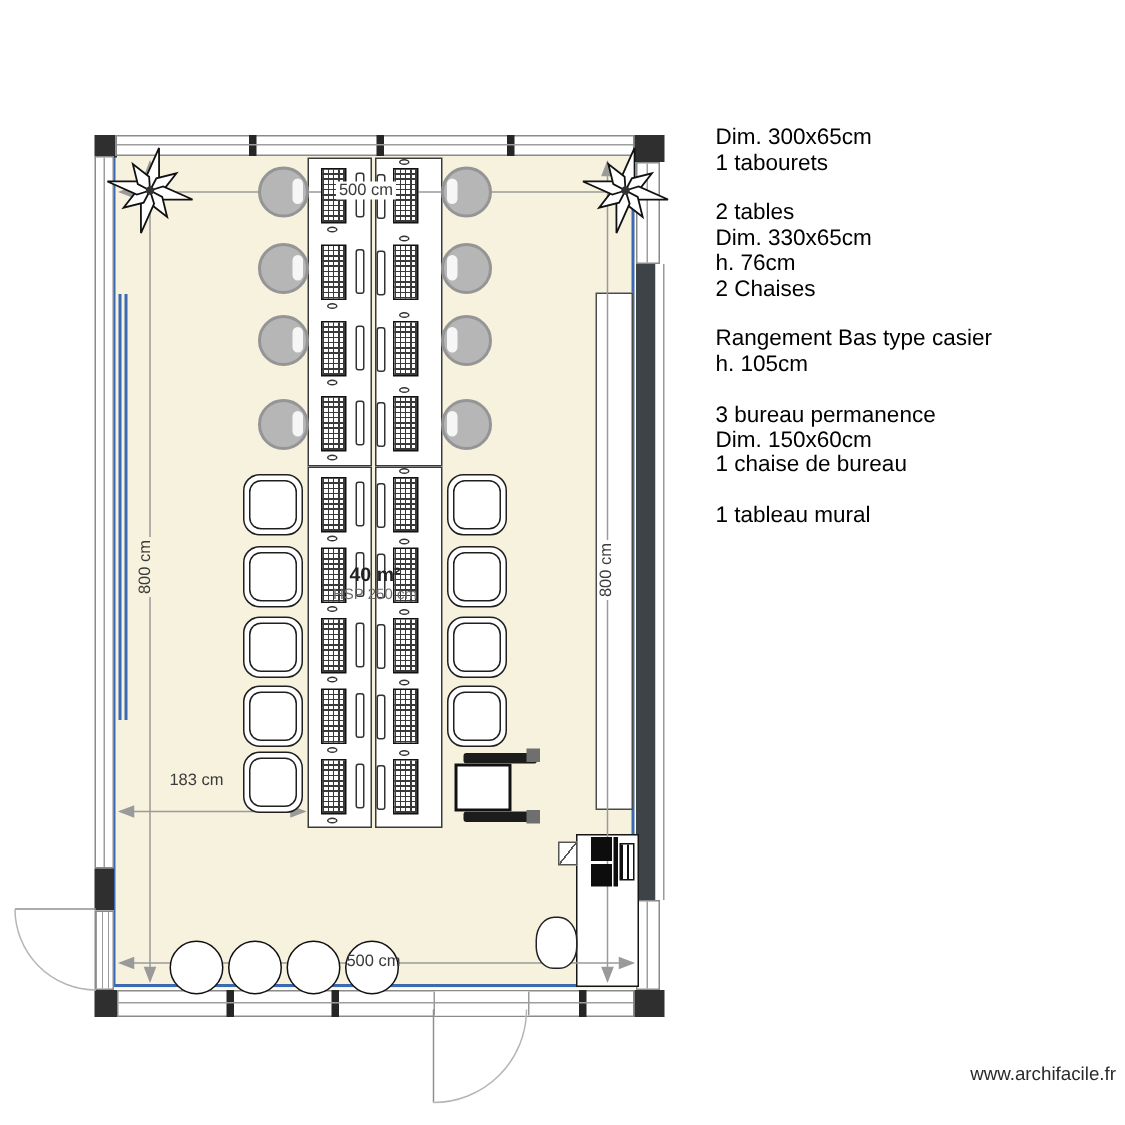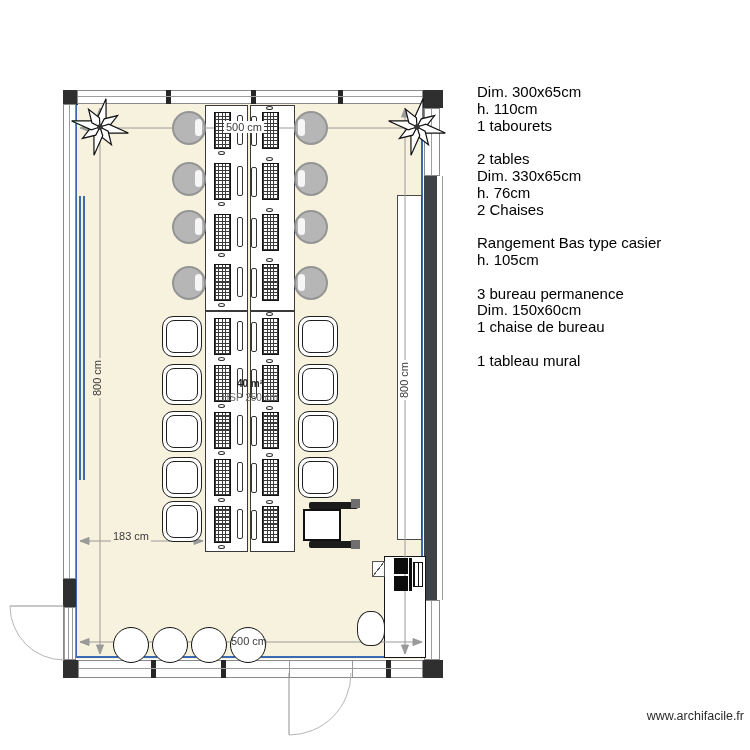--- a/index.html
+++ b/index.html
@@ -43,21 +43,21 @@
   .chair::after{content:"";position:absolute;inset:3px;border:1.1px solid #1f1f1f;border-radius:8px;}
   .circle-seat{position:absolute;z-index:6;width:36px;height:36px;border-radius:50%;background:#fff;border:1.5px solid #111;box-sizing:border-box;}
   .wc{position:absolute;z-index:6;box-sizing:border-box;}
 
   
   .dim-label{position:absolute;font-size:11px;color:#3b3b3b;white-space:nowrap;z-index:40;
      transform:translate(-50%,-50%);padding:0 2px;}
   .dim-label.rot{transform:translate(-50%,-50%) rotate(-90deg);}
   .bg-floor{background:var(--floor,#f7f2de);}
   .bg-white{background:#fff;}
-  #area-label{position:absolute;left:250px;top:383px;transform:translate(-50%,-50%);font-size:10px;
+  #area-label{position:absolute;left:250px;top:383px;transform:translate(-50%,-50%);font-size:13px;
      font-weight:700;color:#222;z-index:30;white-space:nowrap;}
   #hsp-label{position:absolute;left:250px;top:397px;transform:translate(-50%,-50%);font-size:10px;
      color:#6e6e6e;z-index:30;white-space:nowrap;}
 
   
   #legend{position:absolute;left:477px;top:84px;width:270px;color:#000;font-size:15px;z-index:50;}
   .legend-group{margin-bottom:16.8px;}
   .legend-line{line-height:16.8px;height:16.8px;white-space:nowrap;}
   #watermark{position:absolute;right:6px;top:709px;font-size:12.5px;color:#2b2b2b;z-index:50;}
 </style>
@@ -163,26 +163,25 @@
       </g>
   </svg>
 
   <div id="area-label">40 m²</div>
   <div id="hsp-label">HSP 250 cm</div>
 
   <div class="dim-label bg-white" style="left:244px;top:127px;">500 cm</div>
   <div class="dim-label" style="left:249px;top:641px;">500 cm</div>
   <div class="dim-label rot bg-floor" style="left:97px;top:378px;">800 cm</div>
   <div class="dim-label rot bg-white" style="left:404px;top:380px;">800 cm</div>
-  <div class="dim-label bg-floor" style="left:131px;top:536px;">183 cm</div>
+  <div class="dim-label bg-floor" style="left:131px;top:520px;">183 cm</div>
 
   <div id="legend">
       <div class="legend-group">
         <div class="legend-line">Dim. 300x65cm</div>
-        <div class="legend-line">h. 110cm</div>
         <div class="legend-line">1 tabourets</div>
       </div>
       <div class="legend-group">
         <div class="legend-line">2 tables</div>
         <div class="legend-line">Dim. 330x65cm</div>
         <div class="legend-line">h. 76cm</div>
         <div class="legend-line">2 Chaises</div>
       </div>
       <div class="legend-group">
         <div class="legend-line">Rangement Bas type casier</div>

